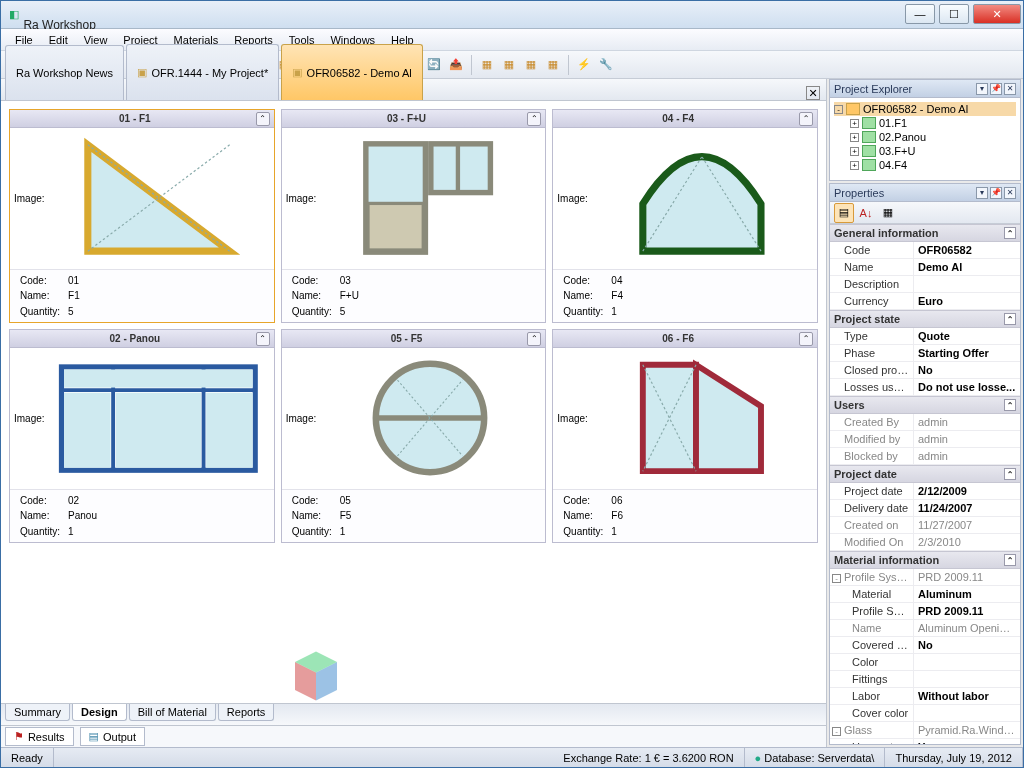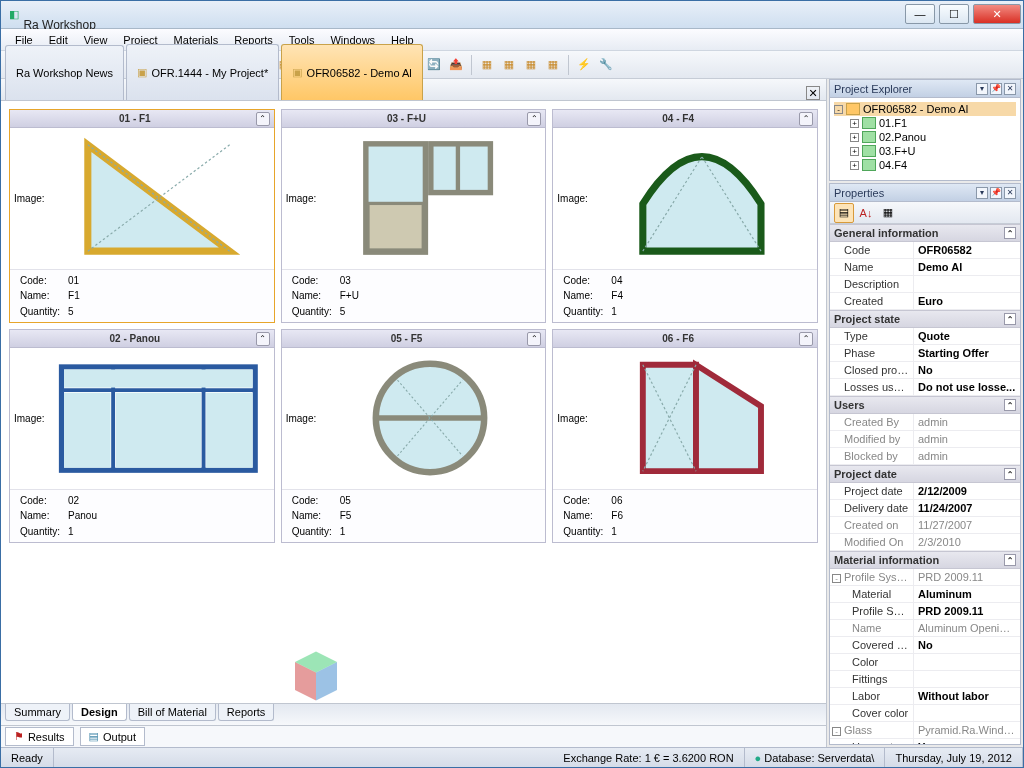--- a/index.html
+++ b/index.html
@@ -547,21 +547,21 @@
             </div>
             <div class="prop-row">
               <div class="k">Name</div>
               <div class="v">Demo Al</div>
             </div>
             <div class="prop-row">
               <div class="k">Description</div>
               <div class="v"></div>
             </div>
             <div class="prop-row">
-              <div class="k">Created</div>
+              <div class="k">Currency</div>
               <div class="v">Euro</div>
             </div>
             <div class="prop-cat">
               <span>Project state</span>
               <span class="collapse">⌃</span>
             </div>
             <div class="prop-row">
               <div class="k">Type</div>
               <div class="v">Quote</div>
             </div>

